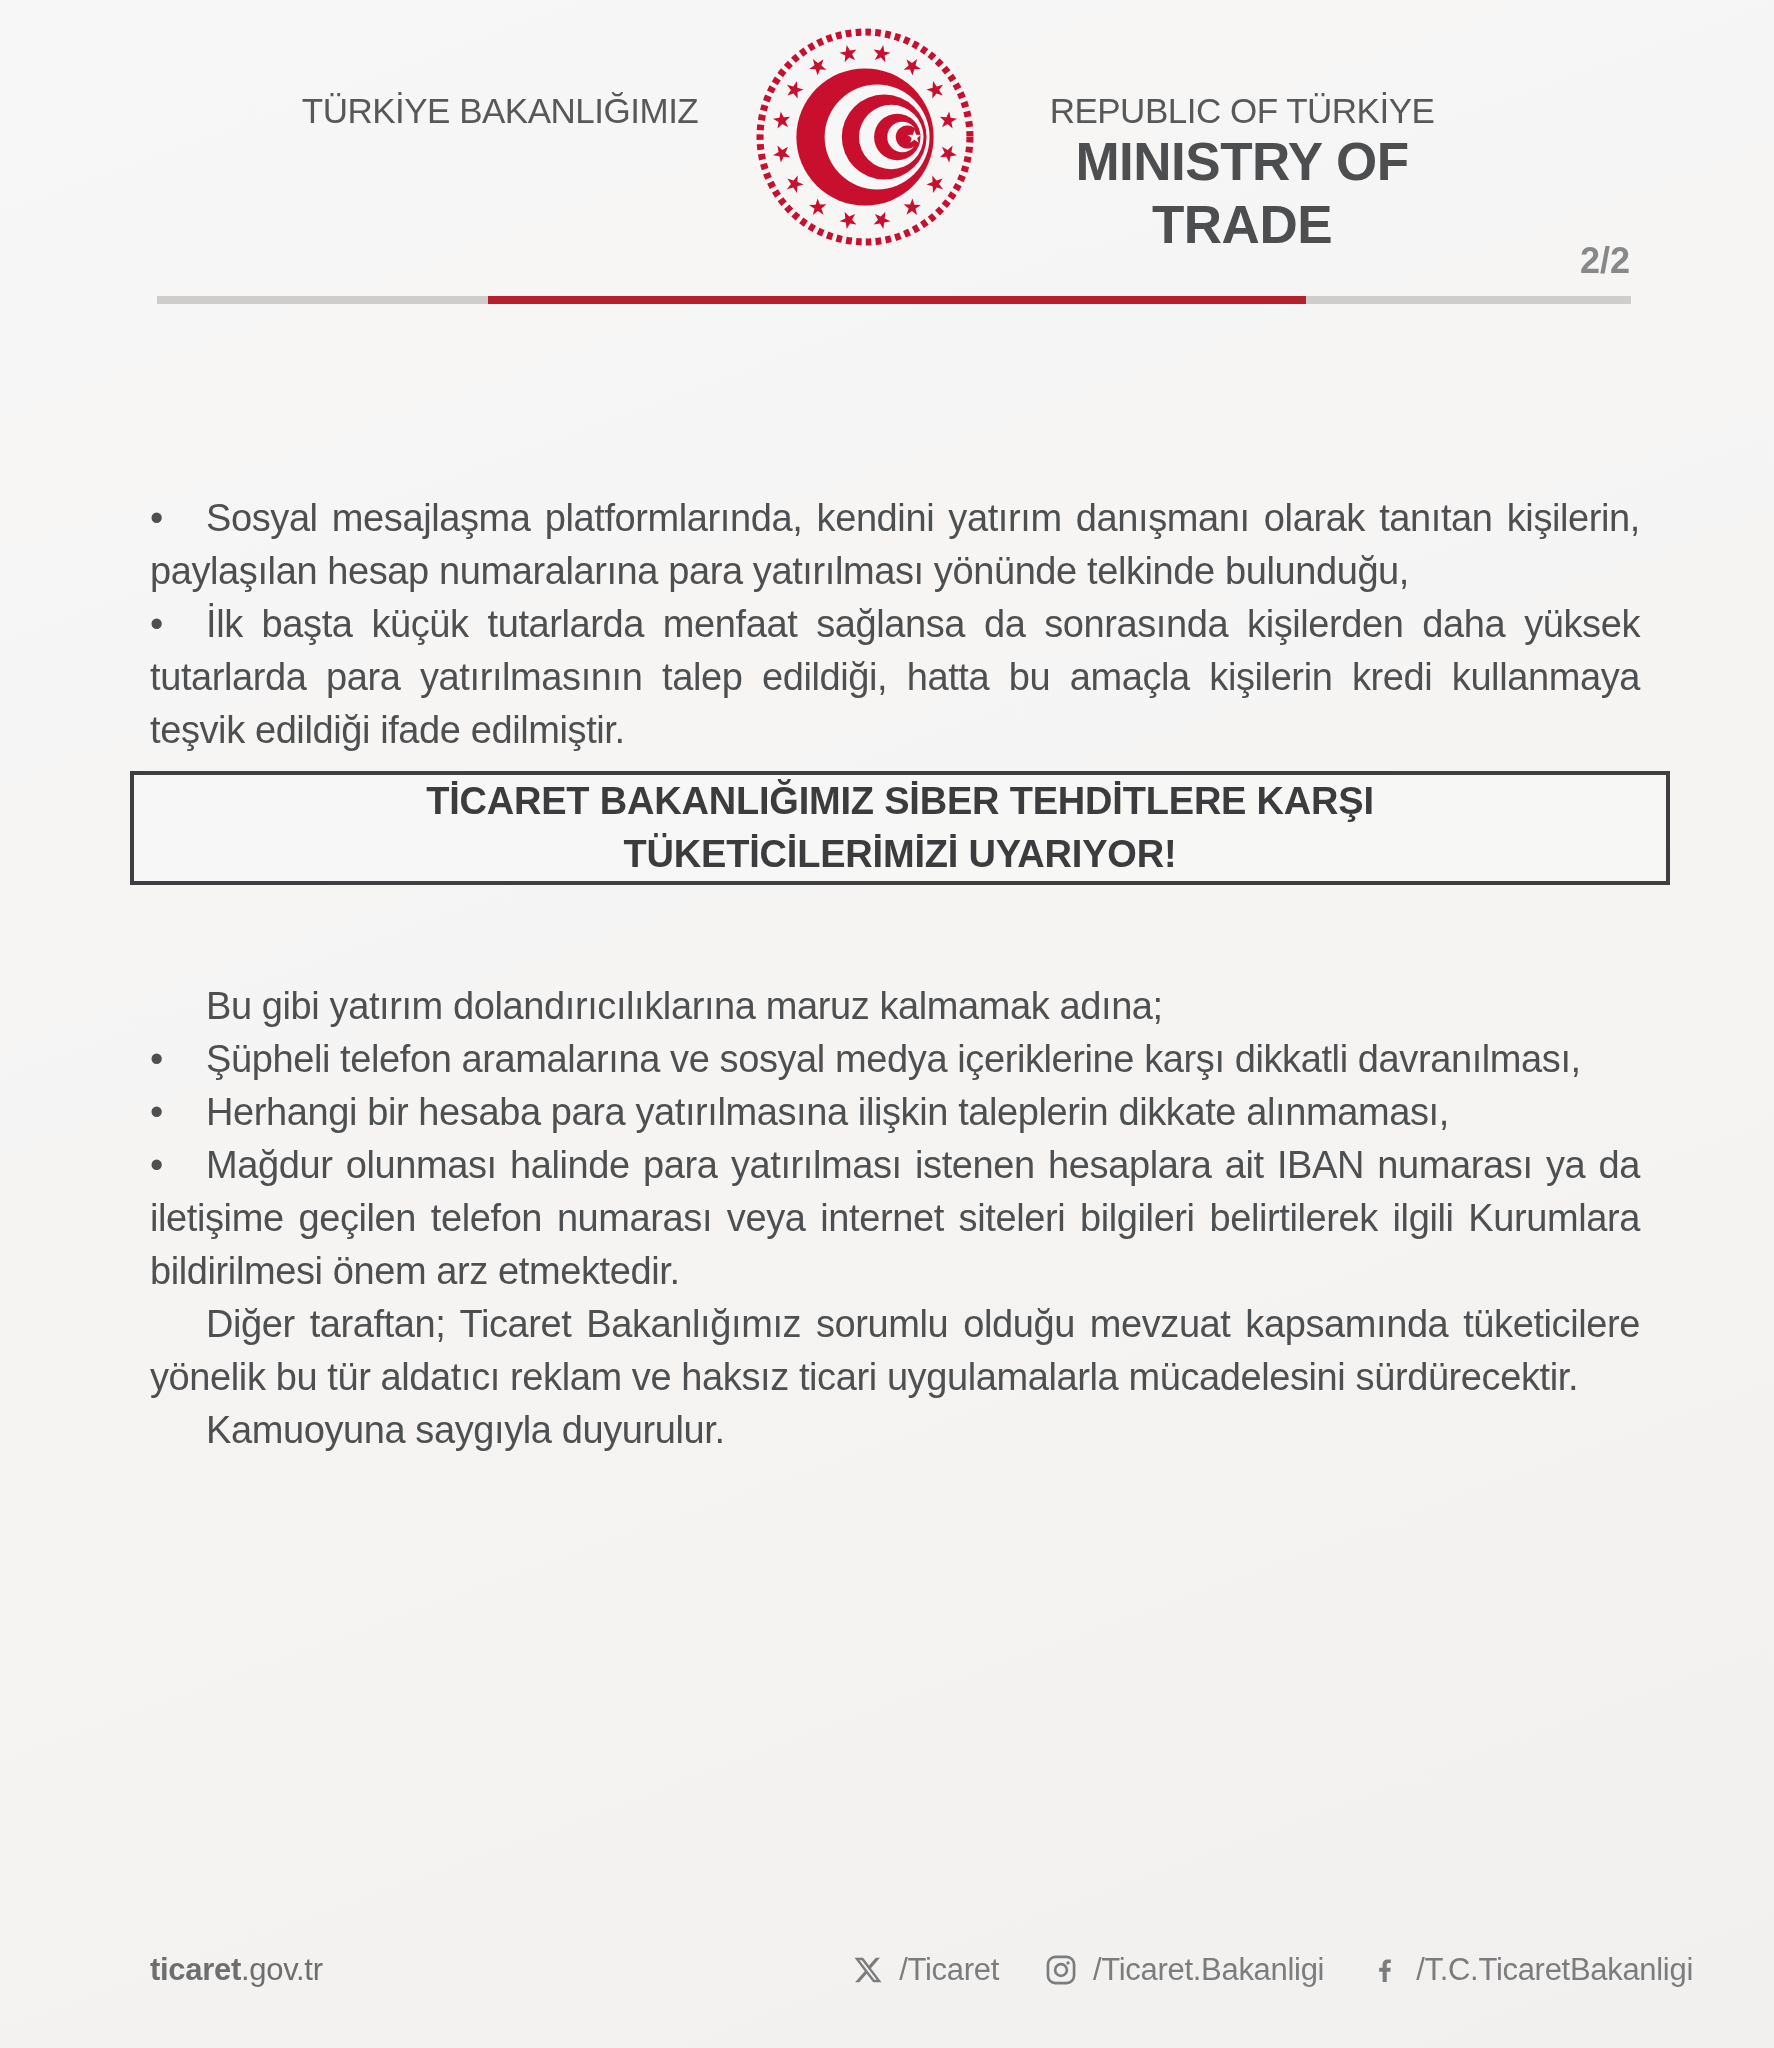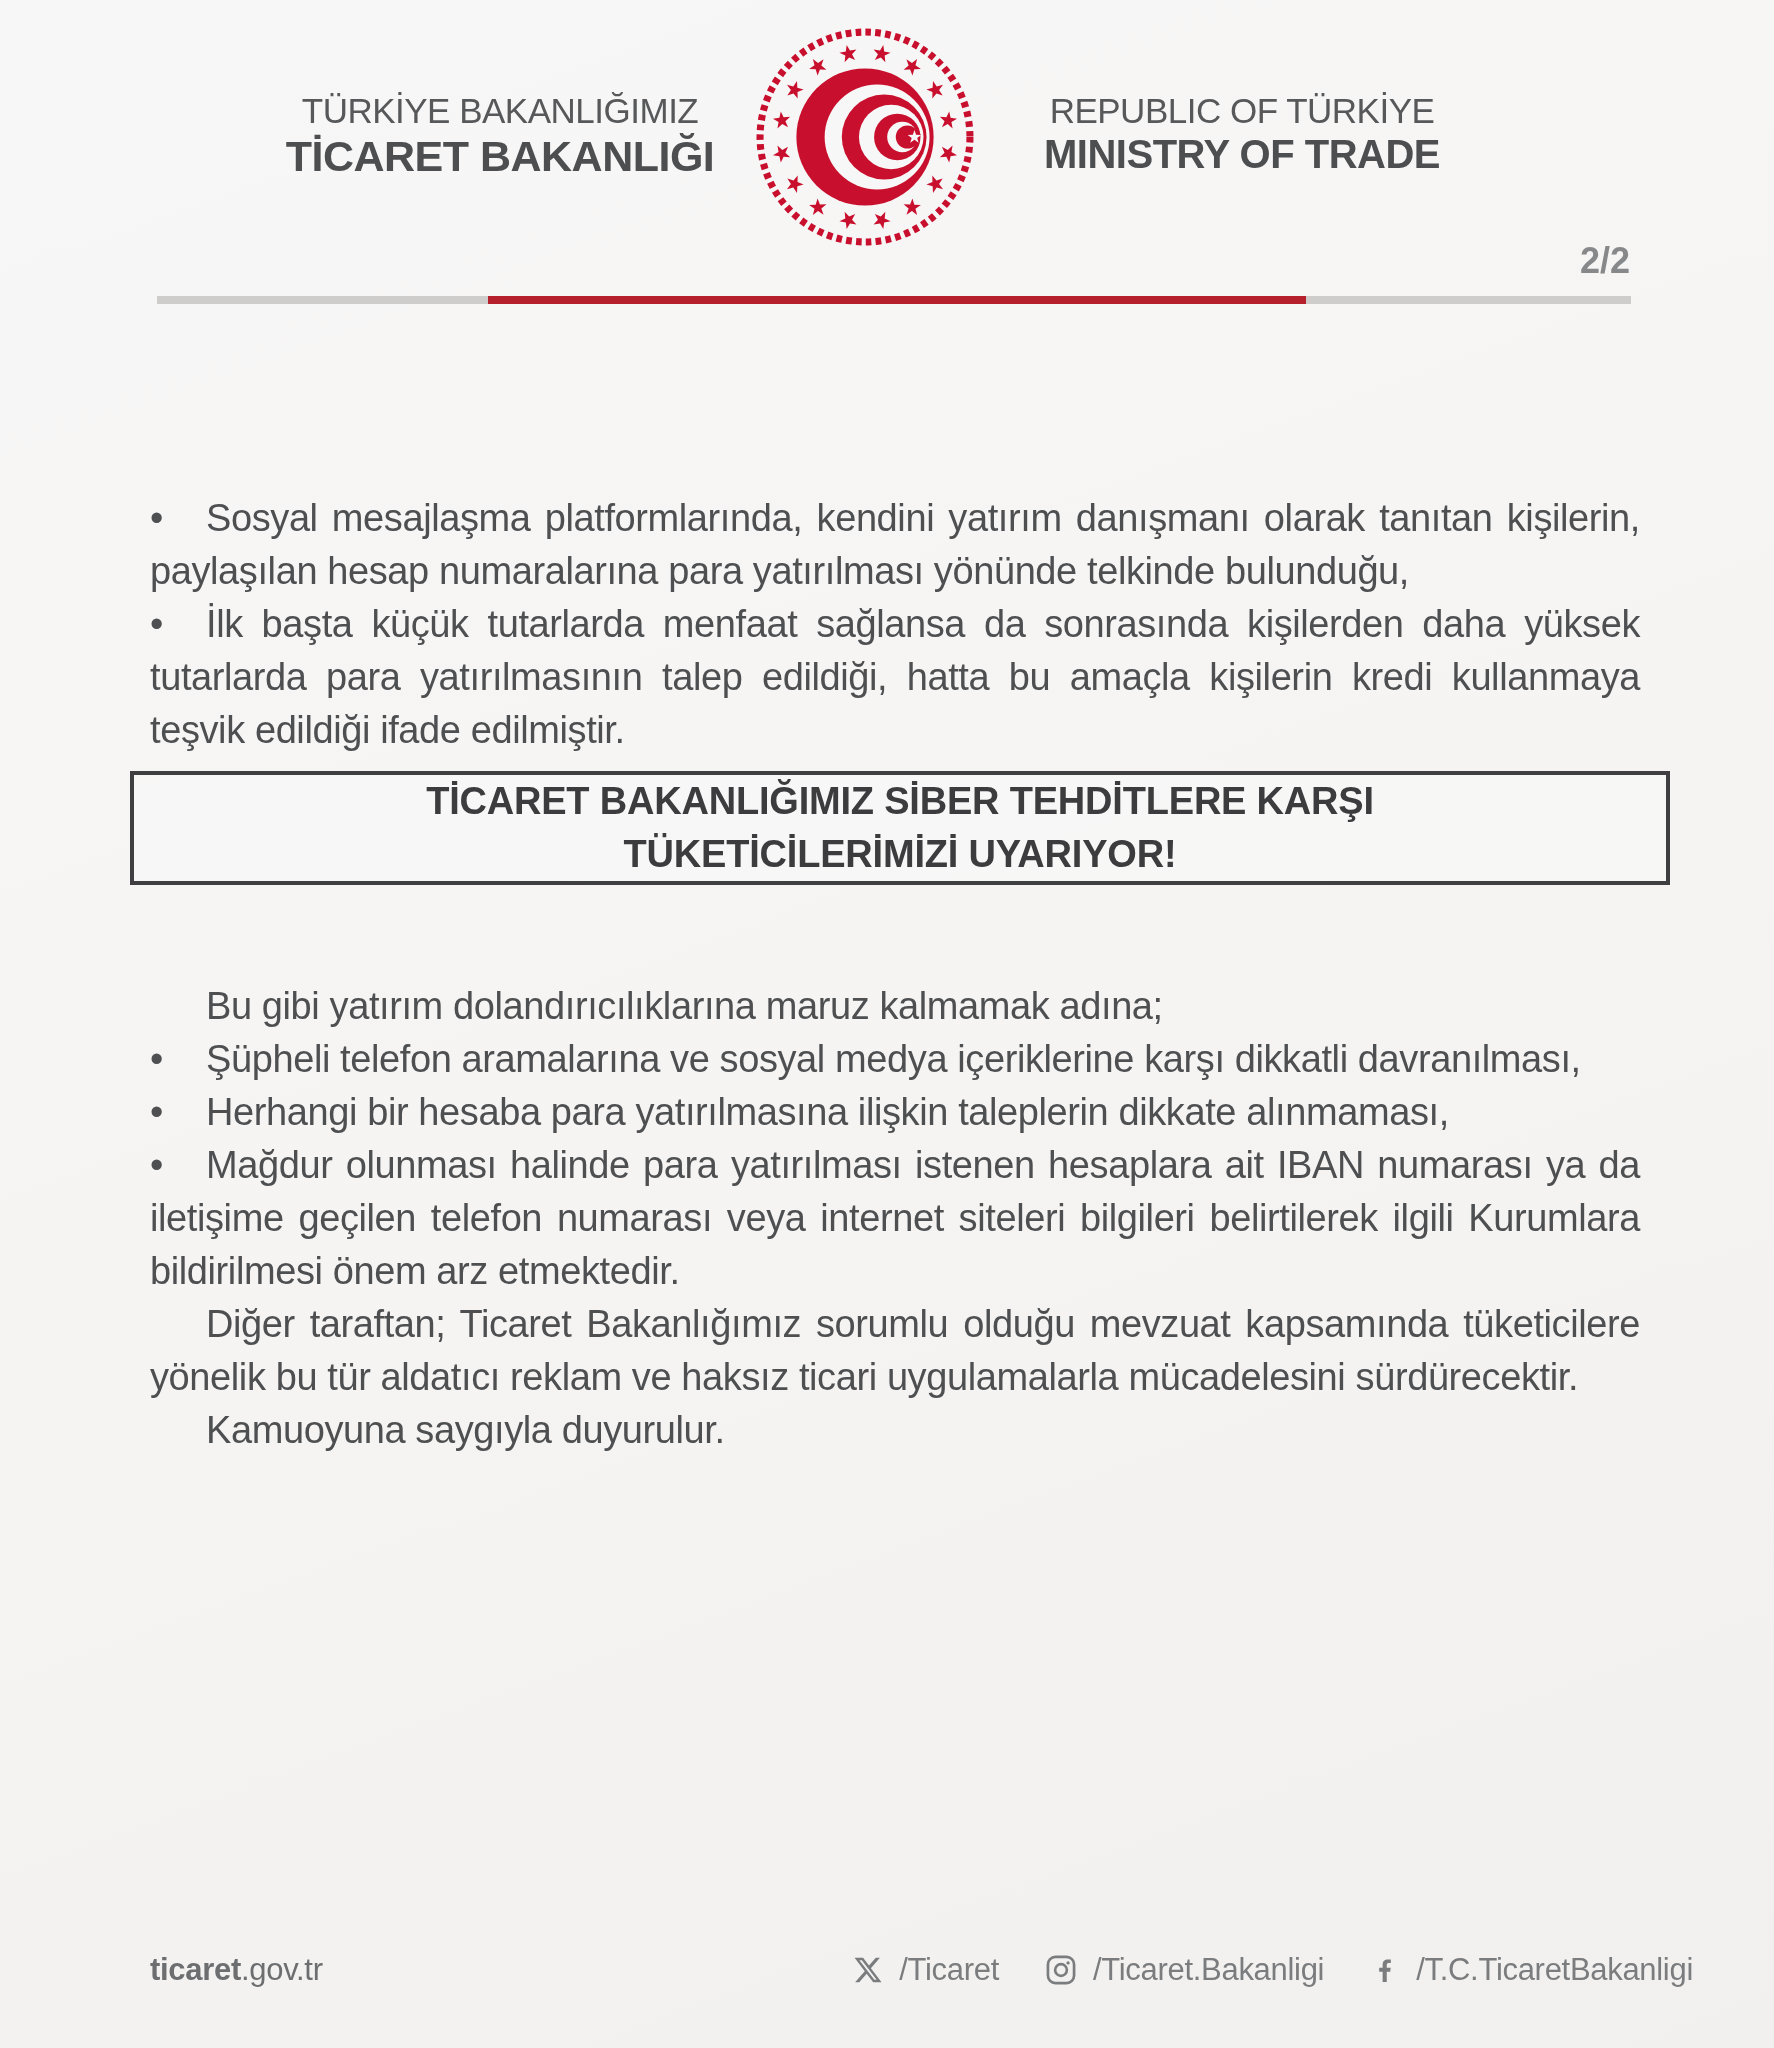--- a/index.html
+++ b/index.html
@@ -17,21 +17,21 @@
     position:absolute;left:250px;top:90px;width:500px;text-align:center;
     color:#57585a;line-height:1.18;letter-spacing:-0.5px;
   }
   .header-left .l1{font-size:35px;font-weight:400;}
   .header-left .l2{font-size:43px;font-weight:700;color:#4d4e50;}
   .header-right{
     position:absolute;left:1042px;top:90px;width:400px;text-align:center;
     color:#57585a;line-height:1.18;letter-spacing:-0.5px;
   }
   .header-right .l1{font-size:35px;font-weight:400;}
-  .header-right .l2{font-size:40px;font-weight:700;color:#4d4e50;}
+  .header-right .l2{font-size:53px;font-weight:700;color:#4d4e50;}
   .logo{position:absolute;left:754px;top:26px;width:222px;height:222px;}
 
   .page-num{
     position:absolute;right:144px;top:240px;
     font-size:36px;font-weight:700;color:#87888a;letter-spacing:0;
   }
 
   .divider{position:absolute;left:157px;top:296px;width:1474px;height:8px;background:#cecdcc;}
   .divider .red{position:absolute;left:331px;top:0;width:818px;height:8px;}
 
@@ -71,21 +71,20 @@
 
   svg{overflow:visible;}
 </style>
 </head>
 <body>
 
 <div class="page">
 
   <div class="header-left">
     <div class="l1">TÜRKİYE BAKANLIĞIMIZ</div>
-    <div class="l2">TİCARET BAKANLIĞI</div>
   </div>
 
   <div class="logo">
     <svg viewBox="0 0 220 220" width="222" height="222">
       <defs>
         <polygon id="st" points="0,-9 2.1,-2.9 8.6,-2.8 3.4,1.1 5.3,7.3 0,3.6 -5.3,7.3 -3.4,1.1 -8.6,-2.8 -2.1,-2.9" fill="#c8102e"></polygon>
       </defs>
 
       <circle cx="110" cy="110" r="104" fill="none" stroke="#c8102e" stroke-width="7" stroke-dasharray="5.6 4.2"></circle>
 

